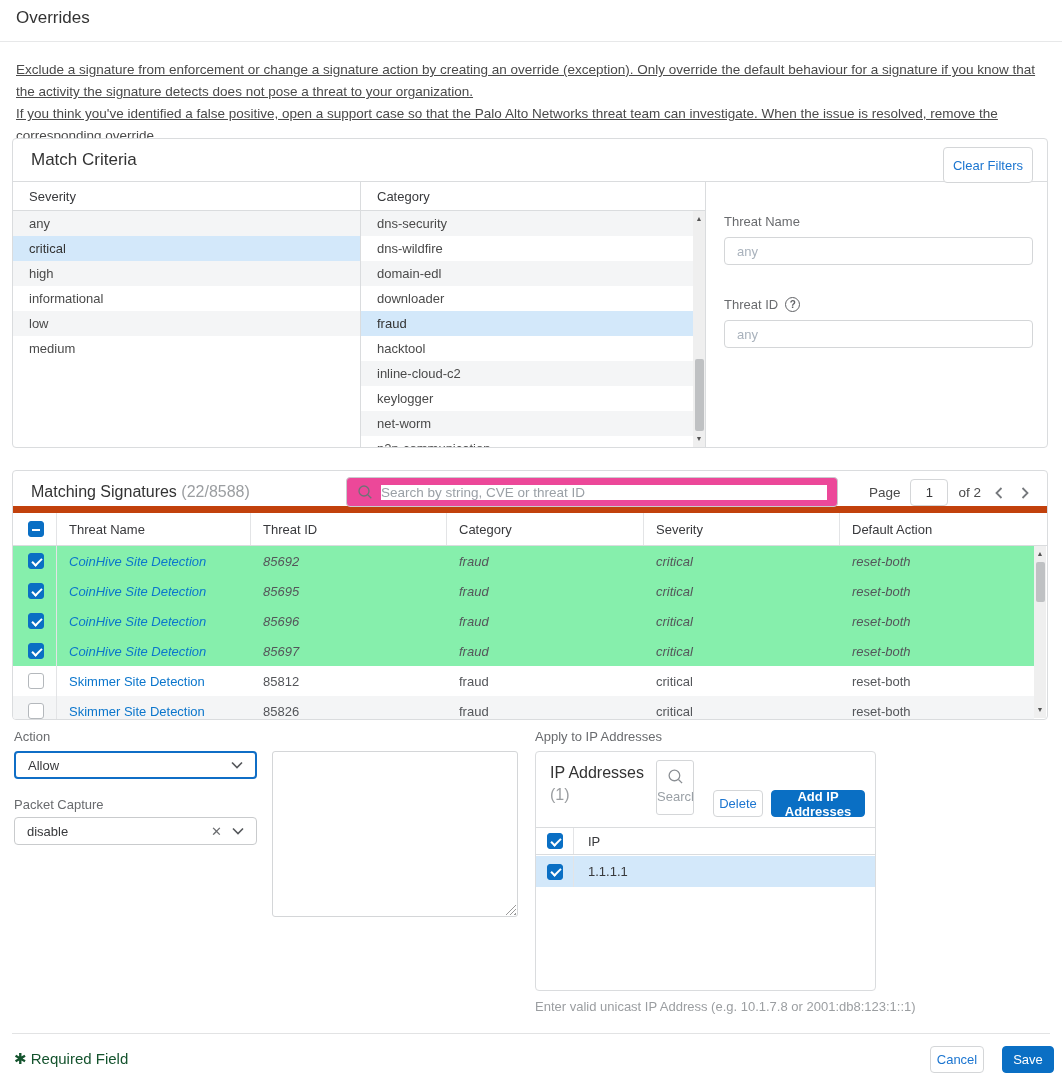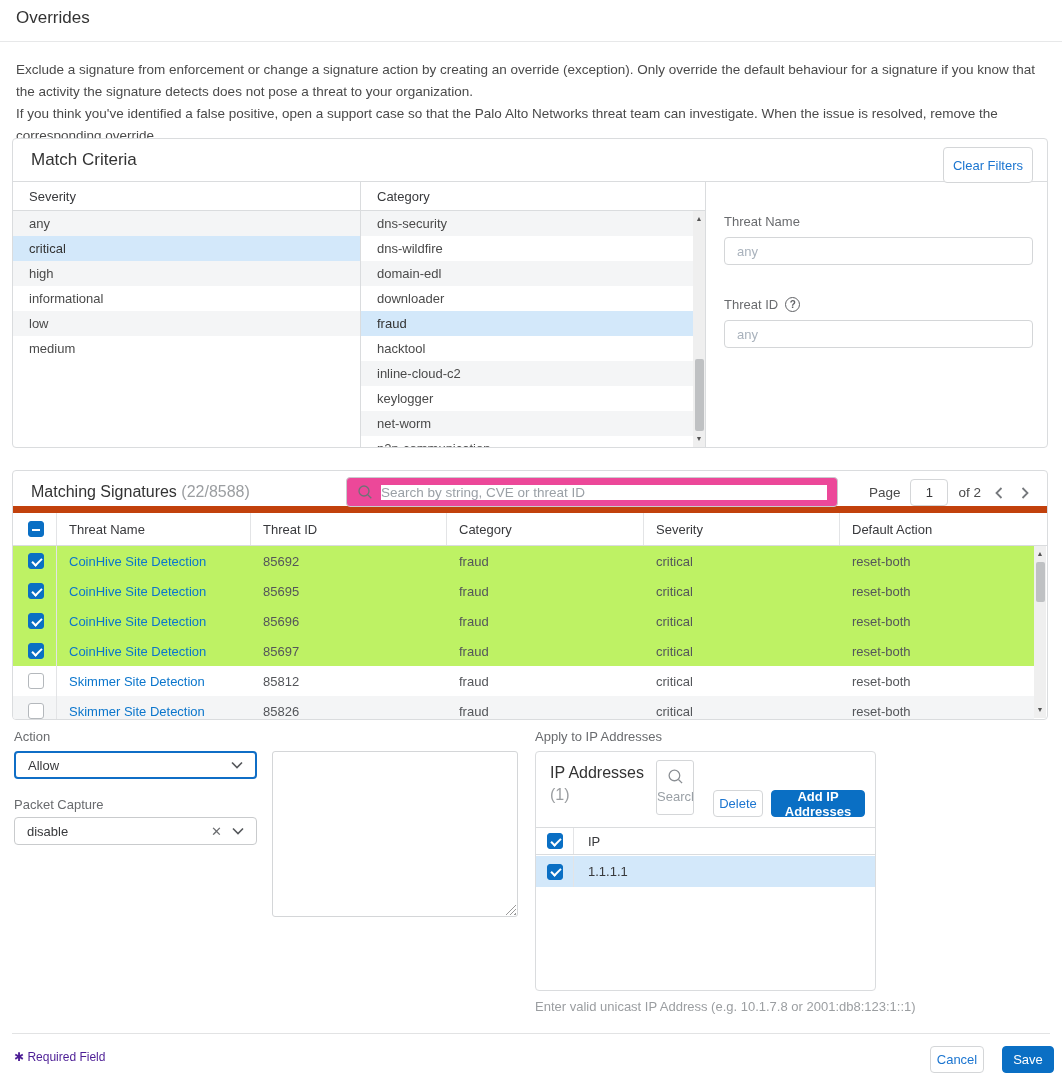--- a/index.html
+++ b/index.html
@@ -24,21 +24,21 @@
   .cb.indet { background:#0a6fc4; border-color:#0a6fc4; }
   .cb.indet::after { content:""; position:absolute; left:3px; top:6.5px; width:8px;
     height:2px; background:#fff; }
   .text-input { border:1px solid #d4d6d8; border-radius:4px; font-size:13px;
     color:#38393c; font-family:"Liberation Sans", sans-serif; padding:0 12px; outline:none; }
   .text-input::placeholder { color:#a9b2bc; }
 
   
   #page-title { left:16px; top:8px; font-size:17px; color:#333; }
   #title-divider { left:0; top:41px; width:1062px; border-top:1px solid #e7e8e9; }
-  .intro { left:16px; width:1030px; font-size:13.5px; color:#4a4a4a; line-height:22px; }
+  .intro { left:16px; width:1030px; font-size:13.5px; color:#4a4a4a; line-height:22px;text-decoration:underline; }
 
   
   #match-criteria { left:12px; top:138px; width:1036px; height:310px; }
   #mc-header { position:absolute; left:0; top:0; right:0; height:43px;
     border-bottom:1px solid #dadcde; }
   #mc-title { position:absolute; left:18px; top:11px; font-size:17px; color:#333; }
   #clear-filters { position:absolute; right:14px; top:8px; height:36px; padding:0 9px; }
   #mc-cols { position:absolute; left:0; top:43px; right:0; bottom:0; display:flex; }
   .mc-col { position:relative; overflow:hidden; }
   #col-severity { width:348px; border-right:1px solid #dadcde; }
@@ -92,21 +92,21 @@
   #sig-thead { position:absolute; left:0; top:42px; right:0; height:33px;
     border-bottom:1px solid #dadcde; font-size:13px; color:#38393c; }
   #sig-thead .th { display:flex; align-items:center; padding-left:12px;
     border-right:1px solid #e3e4e6; }
   #sig-thead .th:last-child { border-right:none; }
   #sig-thead .th-cb { justify-content:flex-start; padding-left:15px; }
   #sig-body { position:absolute; left:0; top:75px; right:13px; bottom:0; }
   .sig-row { height:30px; font-size:13px; color:#54565a; }
   .sig-row .td { display:flex; align-items:center; padding-left:12px; overflow:hidden; }
   .sig-row .td-cb { padding-left:15px; border-right:1px solid #e3e4e6; }
-  .sig-row.selected { background:#bef264; }
+  .sig-row.selected { background:#86efac;font-style:italic; }
   .sig-row.zebra { background:#f4f5f6; }
   .sig-row .link { color:#0b76cc; cursor:pointer; }
 
   
   .form-label { position:absolute; font-size:13px; color:#696b6e; }
   .select-box { position:absolute; height:28px; background:#fff; border:1px solid #c9cbcd;
     border-radius:4px; display:flex; align-items:center; padding:0 12px; font-size:13px;
     color:#38393c; cursor:pointer; }
   .select-box .spacer { flex:1; }
   #action-select { left:14px; top:751px; width:243px; border:2px solid #0f6ec6; }
@@ -135,21 +135,21 @@
     align-items:center; font-size:13px; color:#38393c; }
   .ip-cb-cell { width:38px; display:flex; justify-content:center;
     border-right:1px solid #e3e4e6; align-self:stretch; align-items:center; }
   #ip-row { position:absolute; left:0; top:104px; right:0; height:31px;
     background:#d3e8fa; display:flex; align-items:center; font-size:13px; color:#38393c; }
   .ip-val-cell { padding-left:14px; }
   #ip-hint { position:absolute; left:535px; top:999px; font-size:13px; color:#9b9ea1; }
 
   
   #footer-divider { left:12px; top:1033px; width:1038px; border-top:1px solid #e2e3e4; }
-  #required-field { left:14px; top:1050px; font-size:12px; color:#4c1d95; }
+  #required-field { left:14px; top:1050px; font-size:15px; color:#14532d; }
   #cancel-btn { left:930px; top:1046px; width:54px; height:27px; }
   #save-btn { left:1002px; top:1046px; width:52px; height:27px; }
 </style>
 </head>
 <body>
 
 <div id="page-title" class="abs">Overrides</div>
 <div id="title-divider" class="abs"></div>
 <div class="intro abs" style="top:59px;">Exclude a signature from enforcement or change a signature action by creating an override (exception). Only override the default behaviour for a signature if you know that the activity the signature detects does not pose a threat to your organization.</div>
 <div class="intro abs" style="top:103px;">If you think you've identified a false positive, open a support case so that the Palo Alto Networks threat team can investigate. When the issue is resolved, remove the corresponding override.</div>

